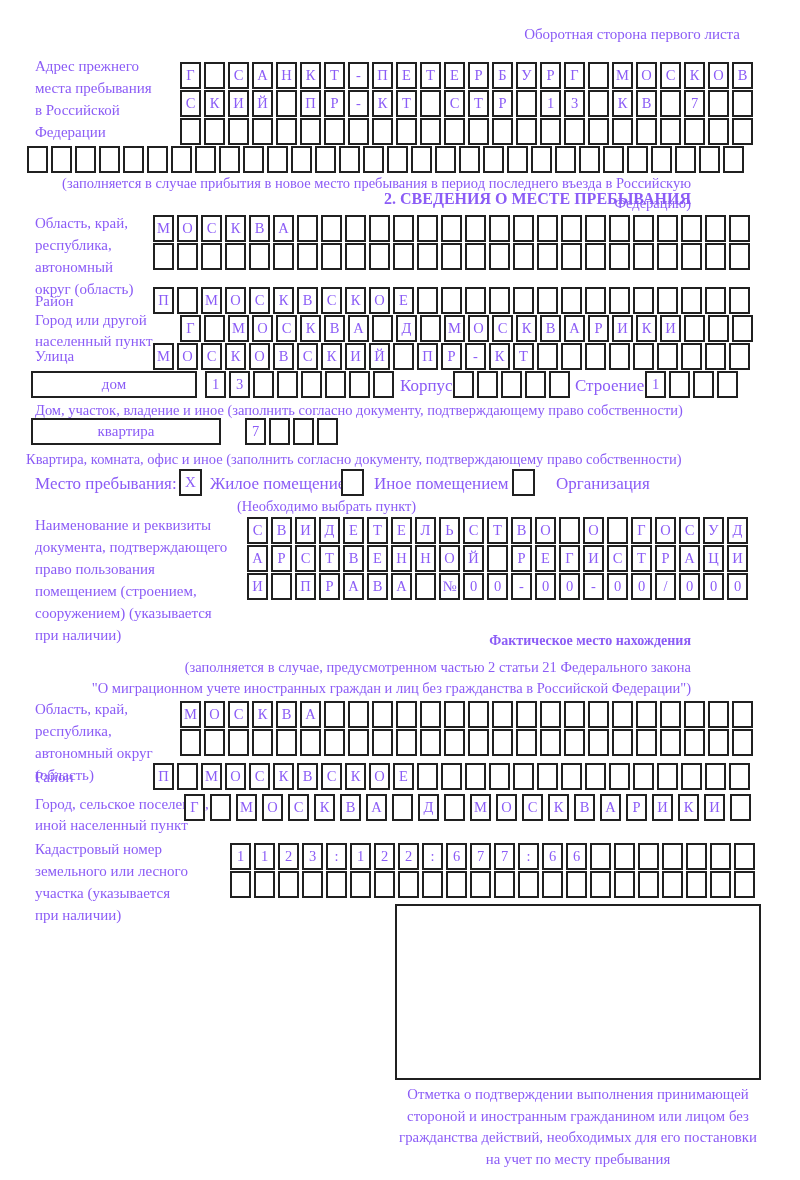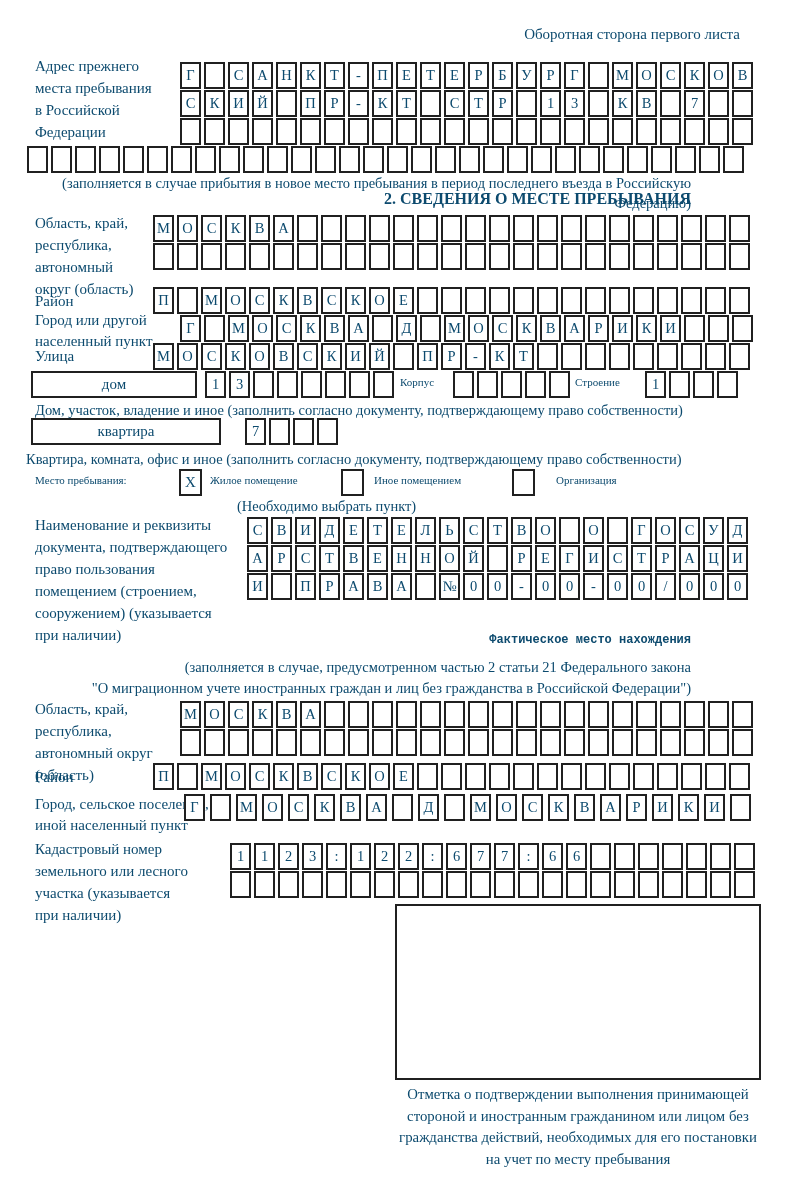--- a/index.html
+++ b/index.html
@@ -1,33 +1,33 @@
 <!DOCTYPE html>
 <html><head>
 <meta charset="utf-8">
 <style>
   html,body{margin:0;padding:0;background:#fff;}
   .page{position:relative;width:800px;height:1180px;background:#ffffff;overflow:hidden;
-        font-family:"Liberation Serif","DejaVu Serif",serif;color:#0c4a6e;}
+        font-family:"Liberation Serif","DejaVu Serif",serif;color:#8b5cf6;}
   .abs{position:absolute;}
   .label{font-size:15px;line-height:22px;white-space:pre-line;}
   .label2{font-size:15px;line-height:21px;white-space:pre-line;}
   .note{font-size:14.5px;line-height:20px;}
   .center{left:0;width:691px;text-align:right;}
   .title{font-weight:bold;font-size:16px;}
   .boxrow{position:absolute;display:flex;gap:3px;}
   .boxrow.wide{gap:5px;}
   .cell{flex:0 0 21px;width:21px;height:27px;border:2px solid #202020;box-sizing:border-box;
         display:flex;align-items:center;justify-content:center;font-size:14.5px;line-height:1;background:#fff;}
   .fieldbox{position:absolute;height:27px;border:2px solid #202020;box-sizing:border-box;
         display:flex;align-items:center;justify-content:center;font-size:15px;background:#fff;}
   .checkbox{position:absolute;width:23px;height:27px;border:2px solid #202020;box-sizing:border-box;
         display:flex;align-items:center;justify-content:center;font-size:15px;background:#fff;}
   .stampbox{position:absolute;border:2px solid #202020;box-sizing:border-box;background:#fff;}
-  .inlinelbl{font-size:11px;white-space:nowrap;font-family:Liberation Serif, serif;}
+  .inlinelbl{font-size:17px;white-space:nowrap;font-family:Liberation Serif, serif;}
 </style>
 </head>
 <body>
 
 <div class="page">
 
   <div class="abs note" style="top:24px;right:60px;font-size:15px;">Оборотная сторона первого листа</div>
 
   <div class="abs label" style="left:35px;top:55px;">Адрес прежнего
 места пребывания
@@ -408,21 +408,21 @@
       <span class="cell">0</span>
       <span class="cell">-</span>
       <span class="cell">0</span>
       <span class="cell">0</span>
       <span class="cell">/</span>
       <span class="cell">0</span>
       <span class="cell">0</span>
       <span class="cell">0</span>
     </div>
 
-  <div class="abs center" style="top:633px;font-weight:bold;font-size:12px;font-family:Liberation Mono, monospace;">Фактическое место нахождения</div>
+  <div class="abs center" style="top:633px;font-weight:bold;font-size:14px;">Фактическое место нахождения</div>
   <div class="abs note center" style="top:657px;white-space:pre-line;line-height:21px;">(заполняется в случае, предусмотренном частью 2 статьи 21 Федерального закона
 "О миграционном учете иностранных граждан и лиц без гражданства в Российской Федерации")</div>
 
   <div class="abs label" style="left:35px;top:698px;">Область, край,
 республика,
 автономный округ
 (область)</div>
   <div class="boxrow" style="left:180px;top:701px;">
       <span class="cell">М</span>
       <span class="cell">О</span>

